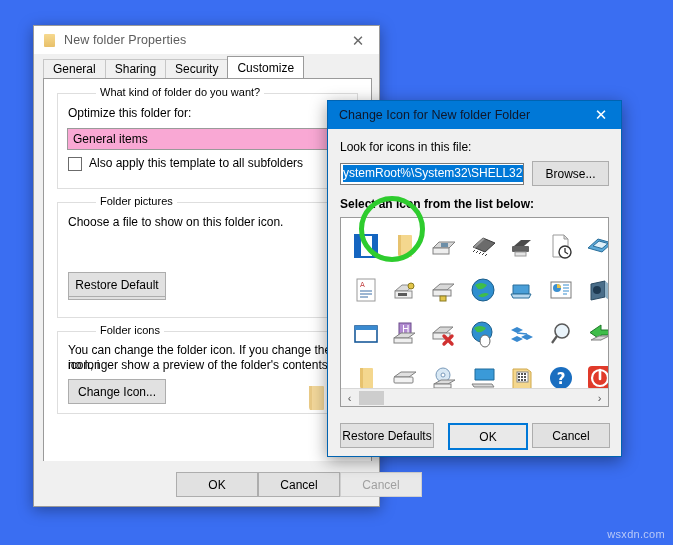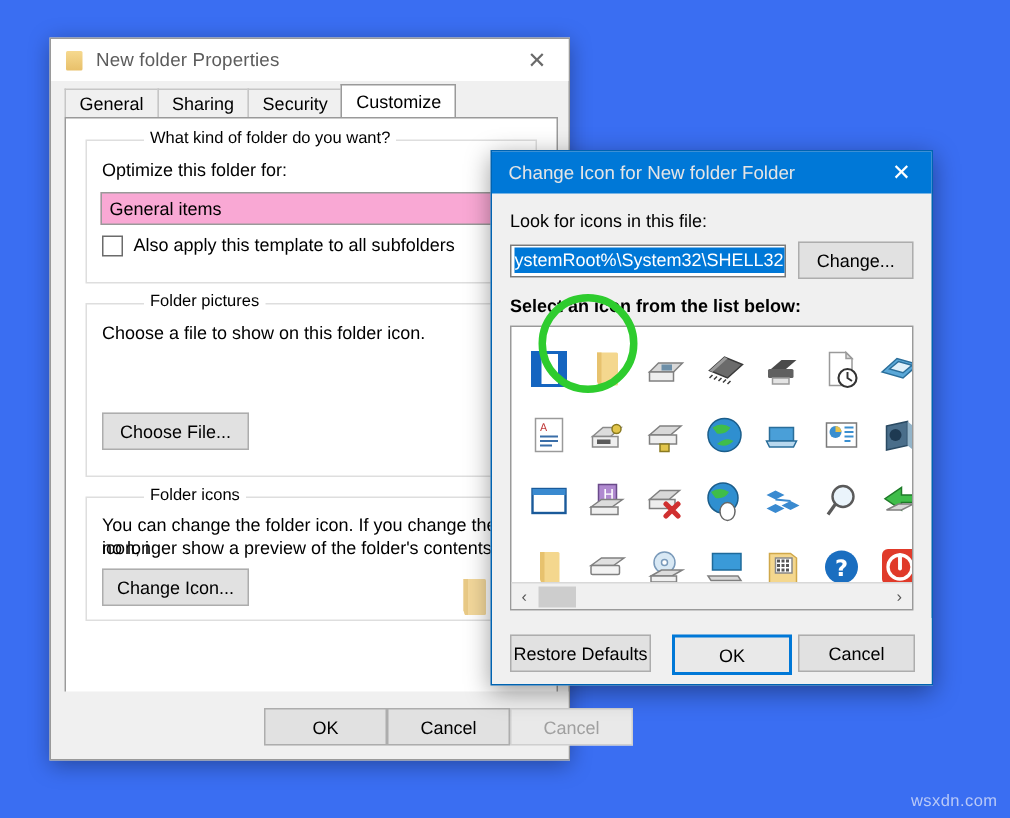--- a/index.html
+++ b/index.html
@@ -85,21 +85,21 @@
   
   #chicon{
     position:absolute;left:327px;top:100px;width:293px;height:355px;
     background:#f0f0f0;border:1px solid #0063b1;
     box-shadow:0 4px 16px rgba(0,0,0,.4);
   }
   #ci-titlebar{
     height:28px;background:#0078d7;display:flex;align-items:center;
     position:relative;
   }
-  #ci-title-text{color:#e5e5e5;font-size:12.5px;margin-left:11px;}
+  #ci-title-text{color:#0f172a;font-size:12.5px;margin-left:11px;}
   #ci-close{
     position:absolute;right:0;top:0;width:40px;height:28px;
     display:flex;align-items:center;justify-content:center;
     color:#fff;font-size:15px;cursor:default;
   }
   #ci-body{padding:11px 12px 0 12px;position:relative;height:100%;box-sizing:border-box;}
   #pathfield{
     height:20px;border:1px solid #7a7a7a;background:#fff;
     display:flex;align-items:center;padding:0 2px;overflow:hidden;
   }
@@ -166,20 +166,21 @@
       <div style="position:absolute;left:10px;top:62px;display:flex;align-items:center;gap:7px;">
         <span class="chk"></span>
         <span class="gtext">Also apply this template to all subfolders</span>
       </div>
     </div>
 
     <div class="group" style="top:123px;height:114px;">
       <div class="group-legend">Folder pictures</div>
       <div class="gtext" style="position:absolute;left:10px;top:12px;">Choose a file to show on this folder icon.</div>
       <div class="btn" style="position:absolute;left:10px;top:35px;width:96px;margin-top:37px;">Choose File...</div>
+      <div class="btn" style="position:absolute;left:10px;top:69px;width:96px;">Restore Default</div>
     </div>
 
     <div class="group" style="top:252px;height:81px;">
       <div class="group-legend">Folder icons</div>
       <div class="gtext" style="position:absolute;left:10px;top:11px;">You can change the folder icon. If you change the icon, i</div>
       <div class="gtext" style="position:absolute;left:10px;top:26px;">no longer show a preview of the folder's contents.</div>
       <div class="btn" style="position:absolute;left:10px;top:47px;width:96px;">Change Icon...</div>
     </div>
   </div>
 
@@ -202,21 +203,21 @@
   </div>
 
   <div id="ci-body">
     <div class="gtext">Look for icons in this file:</div>
 
     <div style="display:flex;align-items:center;gap:8px;margin-top:6px;">
       <div id="pathfield" style="flex:1;">
         <span id="pathvalue">ystemRoot%\System32\SHELL32.dll</span>
           <span id="caret"></span>
       </div>
-      <div class="btn" style="width:75px;flex:none;">Change...</div>
+      <div class="btn" style="width:75px;flex:none;">Browse...</div>
     </div>
 
     <div class="gtext" style="margin-top:11px;font-weight:bold;">Select an icon from the list below:</div>
 
     <div id="iconbox" style="margin-top:5px;">
       <div id="icongrid">
 
         <div class="irow">
           <div class="icell">
             <svg width="30" height="30" viewBox="0 0 30 30" class="fldr">

